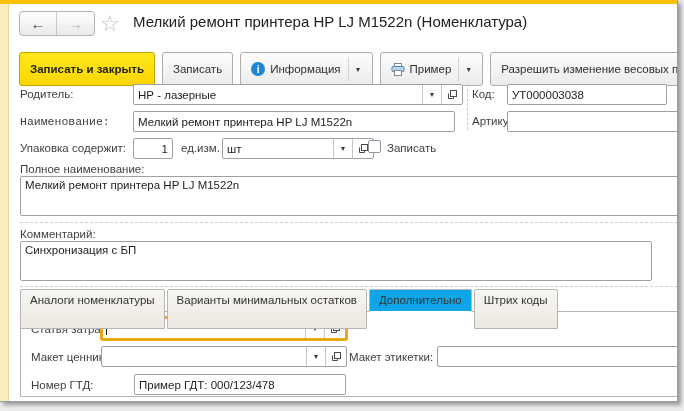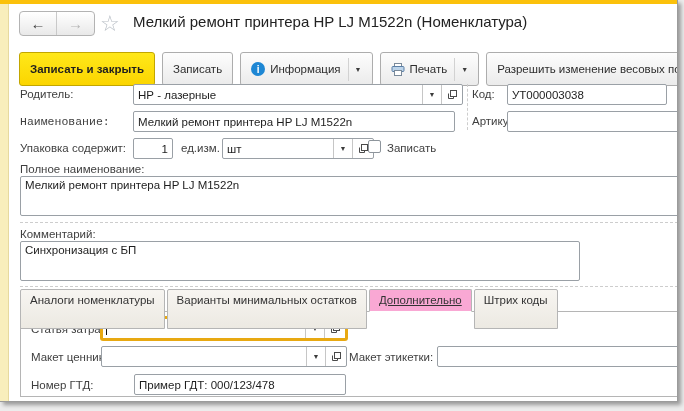--- a/index.html
+++ b/index.html
@@ -45,21 +45,21 @@
   .tarea { position:absolute; border:1px solid #9aa0a6; border-radius:2px; background:#fff; resize:none;
            font-family:inherit; font-size:11.5px; color:#1d1d1d; padding:2px 4px; outline:none; }
   .hsep { position:absolute; border-top:1px dashed #cdcdcd; }
   .vsep { position:absolute; border-left:1px dashed #cdcdcd; }
   .chk { position:absolute; width:13px; height:13px; border:1px solid #8e959c; border-radius:2px; background:#fff; }
 
   
   .tabs { position:absolute; left:20px; top:289px; display:flex; gap:2px; z-index:3; }
   .tab { height:40px; line-height:20px; padding:0 9px; background:linear-gradient(#f7f5f1,#ece9e2);
          border:1px solid #b5b5b5; border-radius:2px 2px 0 0; color:#333; white-space:nowrap; }
-  .tab.active { background:#f9a8d4; border-bottom:1px solid #ffffff; height:23px; position:relative; z-index:4;text-decoration:underline; }
+  .tab.active { background:#0ea5e9; border-bottom:1px solid #ffffff; height:23px; position:relative; z-index:4; }
   .panel { position:absolute; left:20px; top:311px; width:658px; height:86px; border:1px solid #b5b5b5; background:#fff; }
 
   .icon-svg { display:inline-flex; align-items:center; }
 </style>
 </head>
 <body>
 
 <div class="screen">
   <div class="window">
     <div class="top-accent"></div>
@@ -89,21 +89,21 @@
         <span class="dd-arrow">▼</span>
       </button>
       <button class="btn">
         <span class="icon-svg">
           <svg width="14" height="13" viewBox="0 0 14 13">
               <rect x="3.5" y="0.5" width="7" height="3" fill="#fff" stroke="#7a8a9a"></rect>
               <rect x="1" y="3.5" width="12" height="5" rx="1" fill="#bcd4ea" stroke="#5b7fa6"></rect>
               <rect x="3.5" y="7.5" width="7" height="5" fill="#fff" stroke="#7a8a9a"></rect>
             </svg>
         </span>
-        <span>Печать</span>
+        <span>Пример</span>
         <span class="dd-arrow">▼</span>
       </button>
       <button class="btn">
         <span>Разрешить изменение весовых полей</span>
       </button>
     </div>
 
     <div class="lbl" style="left:20px; top:88px;">Родитель:</div>
     <div class="combo" style="left:133px; top:84px; width:330px;">
       <input class="val" value="НР - лазерные" style="">
@@ -139,21 +139,21 @@
     </div>
     <div class="chk" style="left:368px; top:140px;"></div>
     <div class="lbl" style="left:387px; top:142px;">Записать</div>
 
     <div class="lbl" style="left:20px; top:163px;">Полное наименование:</div>
     <textarea class="tarea" style="left: 20px; top: 176px; width: 660px; height: 40px;">Мелкий ремонт принтера HP LJ M1522n</textarea>
 
     <div class="hsep" style="left:20px; top:222px; width:658px;"></div>
 
     <div class="lbl" style="left:20px; top:228px;">Комментарий:</div>
-    <textarea class="tarea" style="left: 20px; top: 241px; width: 560px; height: 40px;">Синхронизация с БП</textarea>
+    <textarea class="tarea" style="left: 20px; top: 241px; width: 632px; height: 40px;">Синхронизация с БП</textarea>
 
     <div class="hsep" style="left:20px; top:286px; width:658px;"></div>
 
     <div class="tabs">
       <div class="tab"><span>Аналоги номенклатуры</span></div>
       <div class="tab"><span>Варианты минимальных остатков</span></div>
       <div class="tab active"><span>Дополнительно</span></div>
       <div class="tab"><span>Штрих коды</span></div>
     </div>
 

